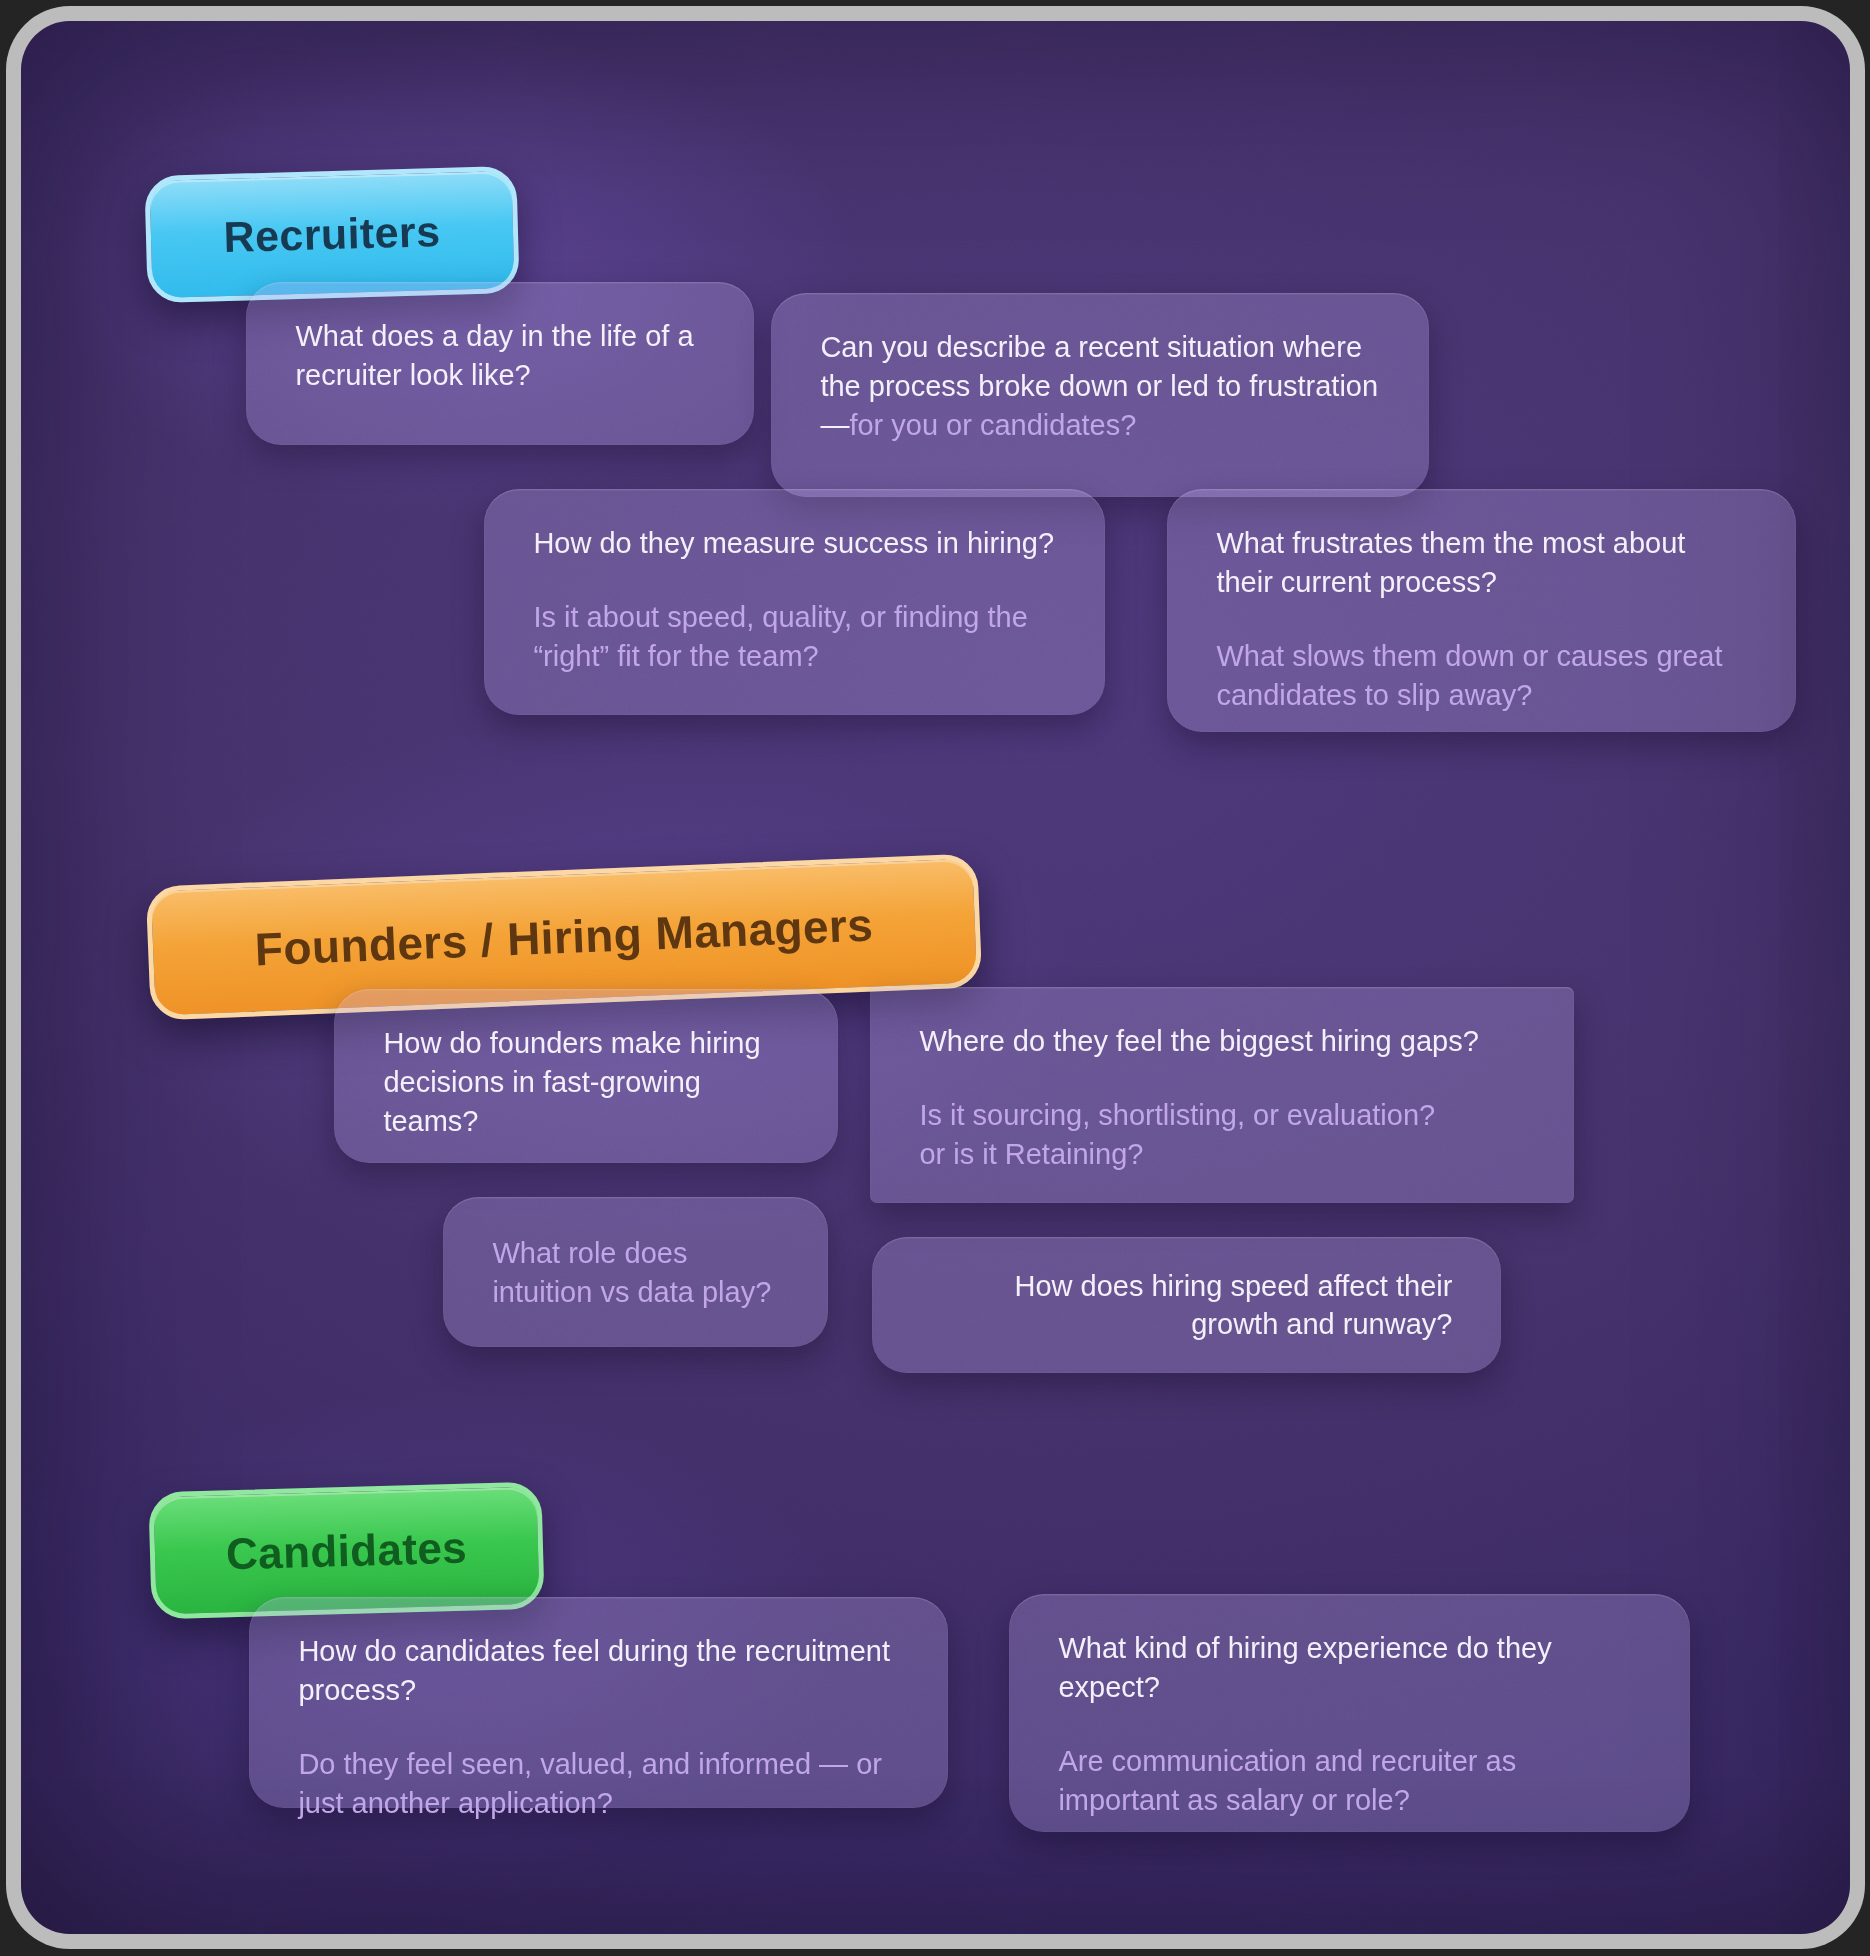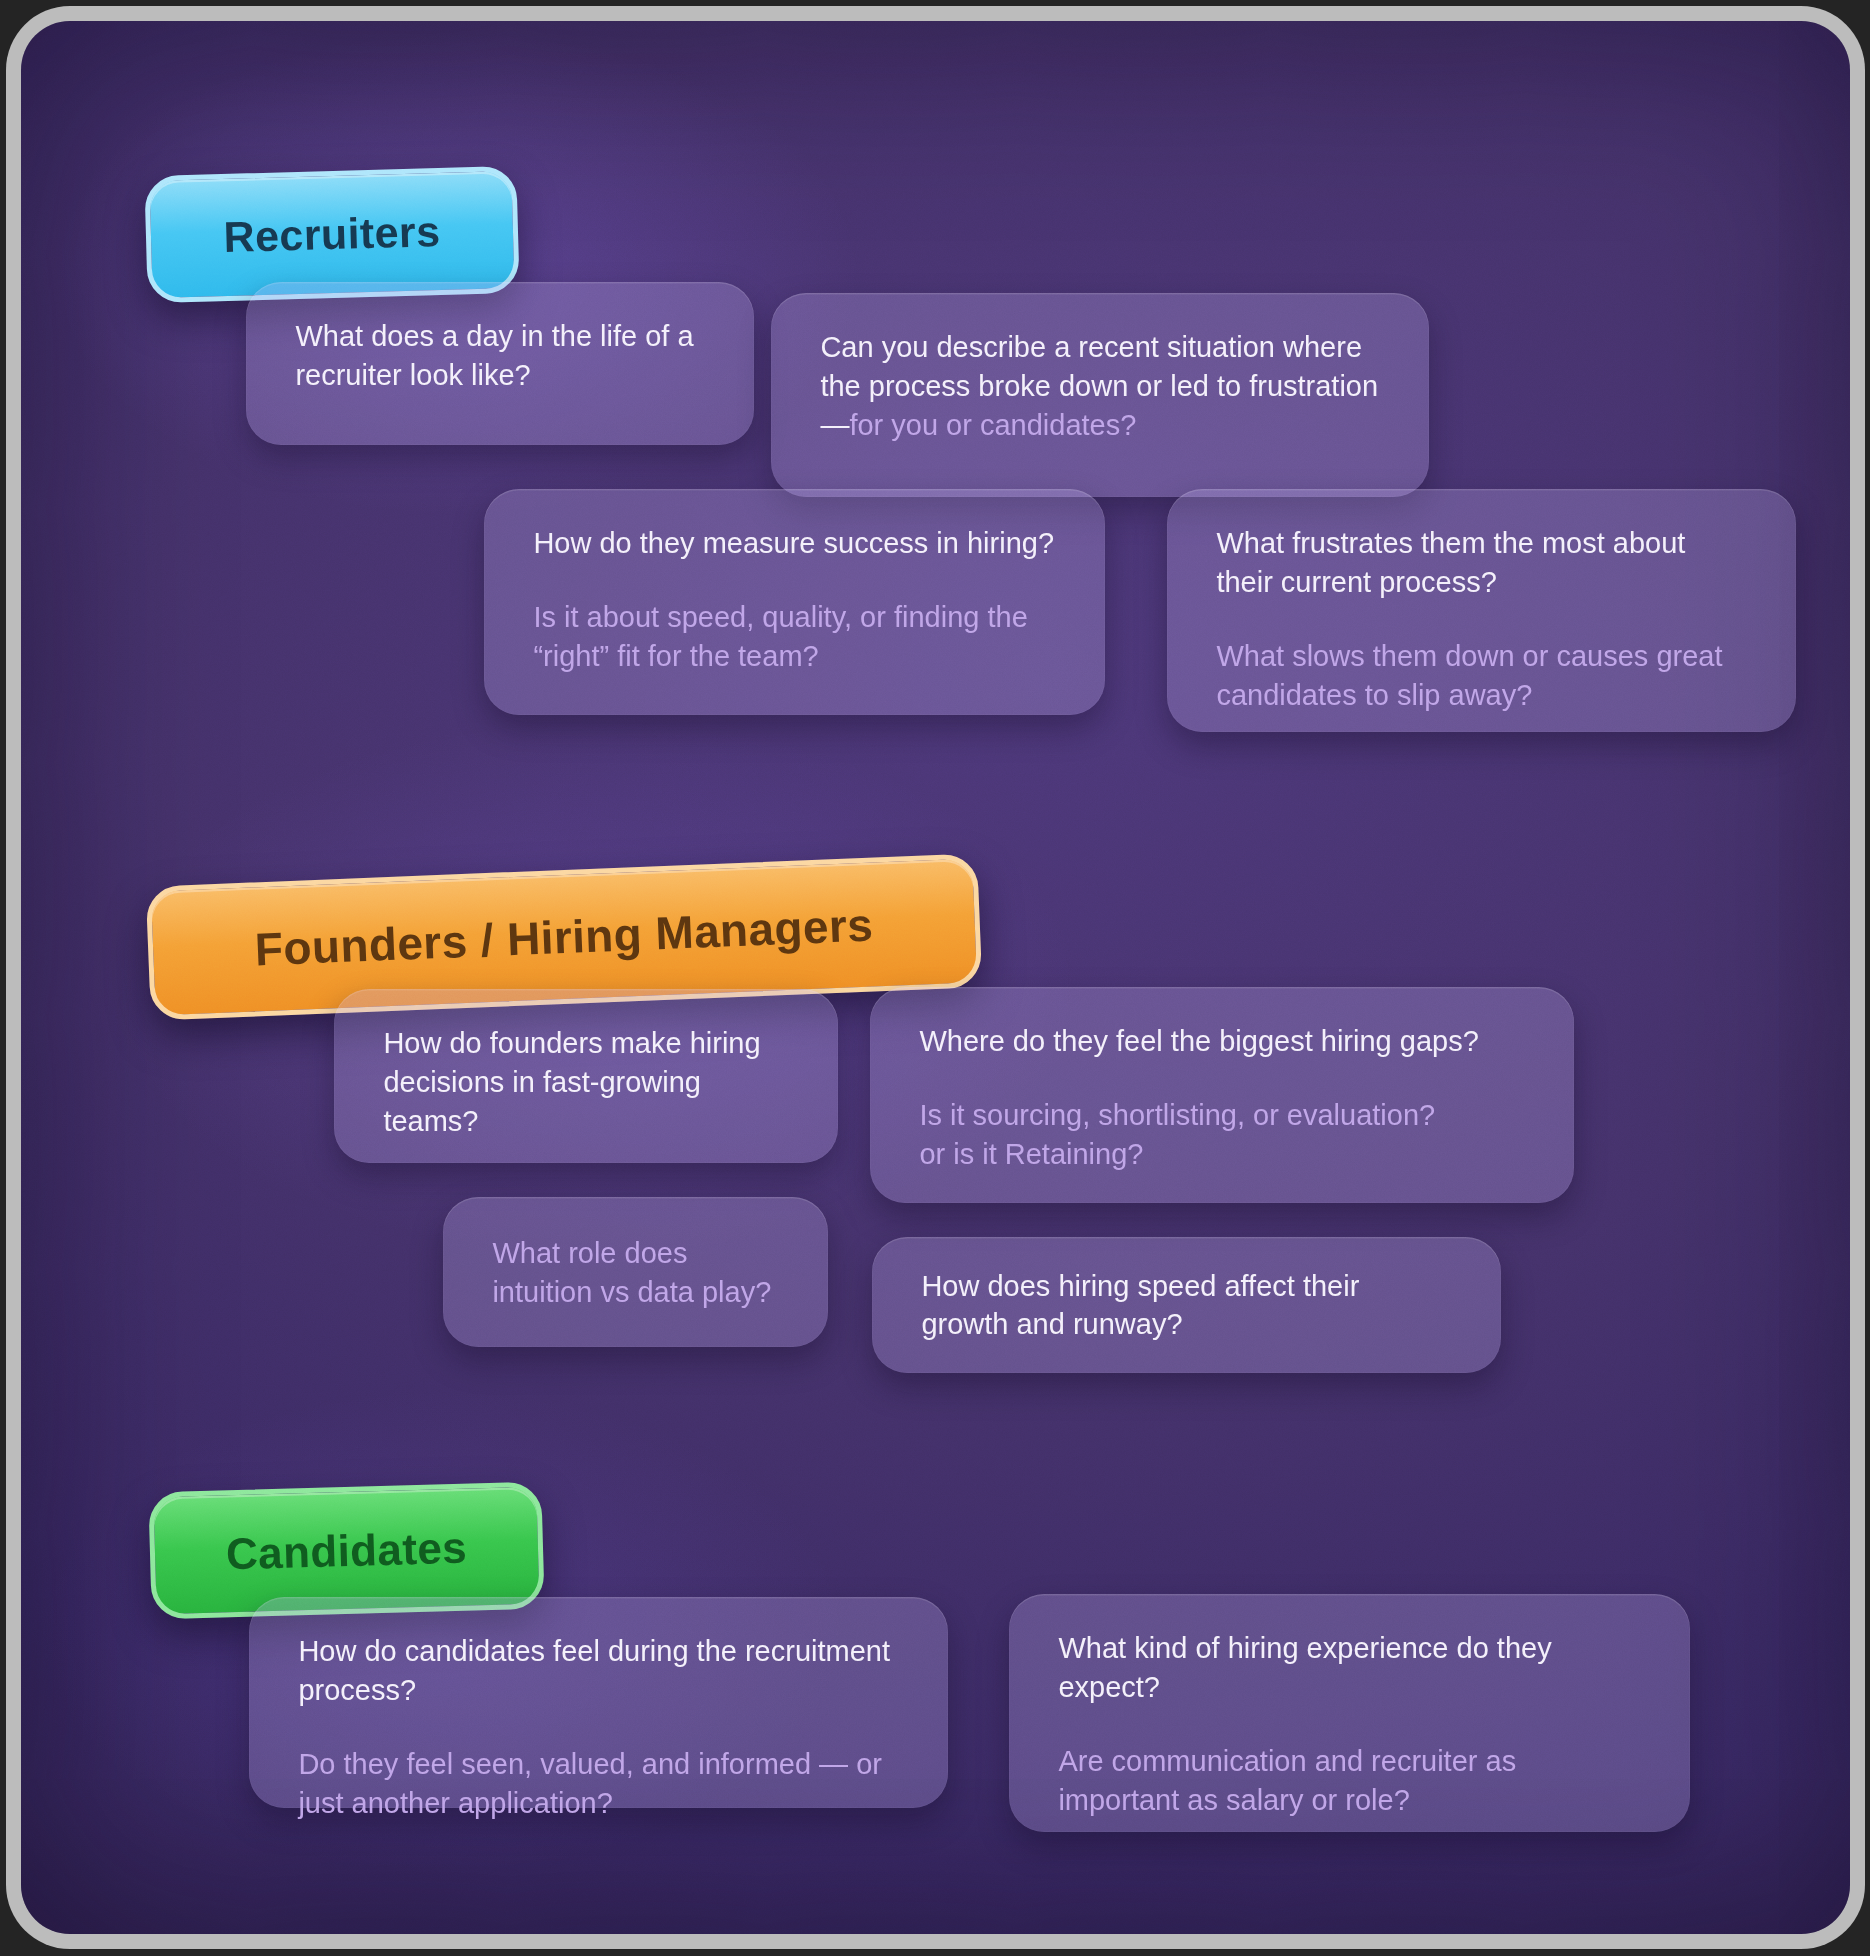--- a/index.html
+++ b/index.html
@@ -41,23 +41,23 @@
   .card p{margin:0;font-size:29px;line-height:1.34;white-space:pre-line;}
   .pri{color:#f4f0fb;}
   .sec{color:#bfa4e8;}
   .gap{margin-top:35px !important;}
 
   .card-r0{left:225px;top:261px;width:508px;height:163px;}
   .card-r1{left:750px;top:272px;width:658px;height:204px;}
   .card-r2{left:463px;top:468px;width:621px;height:226px;}
   .card-r3{left:1118px;top:468px;width:629px;height:243px;margin-left:28px;}
   .card-f0{left:313px;top:968px;width:504px;height:174px;}
-  .card-f1{left:849px;top:966px;width:704px;height:216px;}
+  .card-f1{left:849px;top:966px;width:704px;height:216px;border-radius:7px;}
   .card-f2{left:422px;top:1176px;width:385px;height:150px;padding-top:37px;}
-  .card-f3{left:851px;top:1216px;width:629px;height:136px;display:flex;align-items:center;}
+  .card-f3{left:851px;top:1216px;width:629px;height:136px;display:flex;align-items:center;text-align:right;}
   .card-c0{left:228px;top:1576px;width:699px;height:211px;}
   .card-c1{left:988px;top:1573px;width:681px;height:238px;}
 </style>
 </head>
 <body>
 
 <div class="screenshot">
   <div class="frame">
     <div class="canvas">
 

